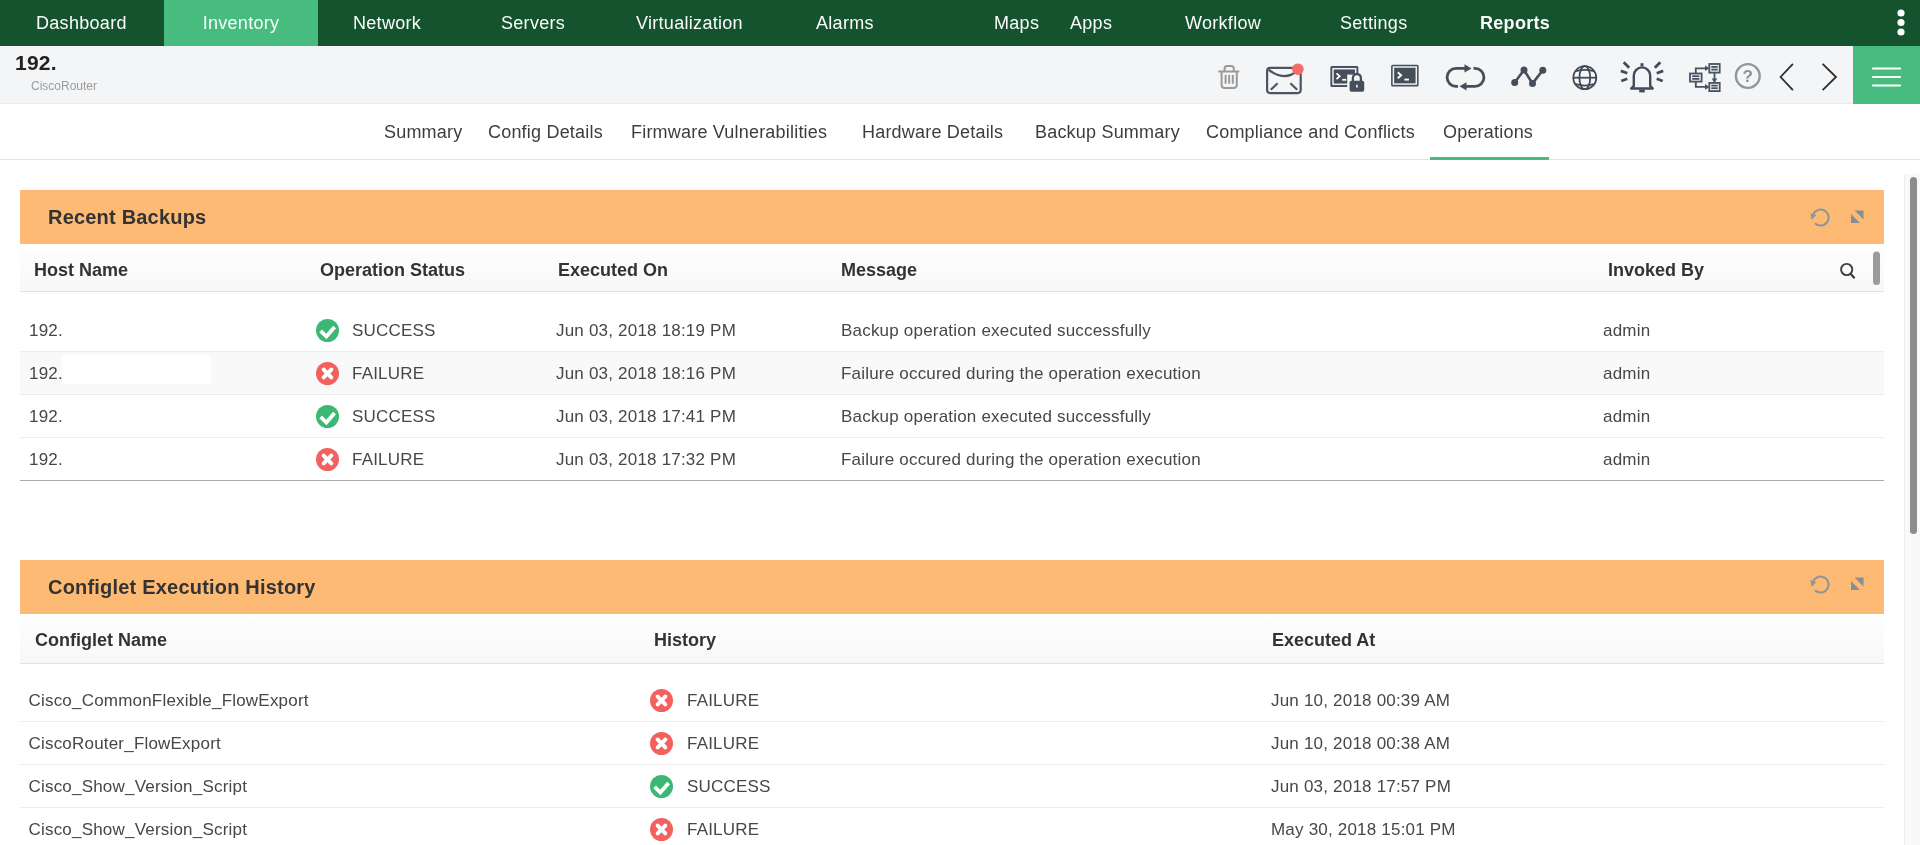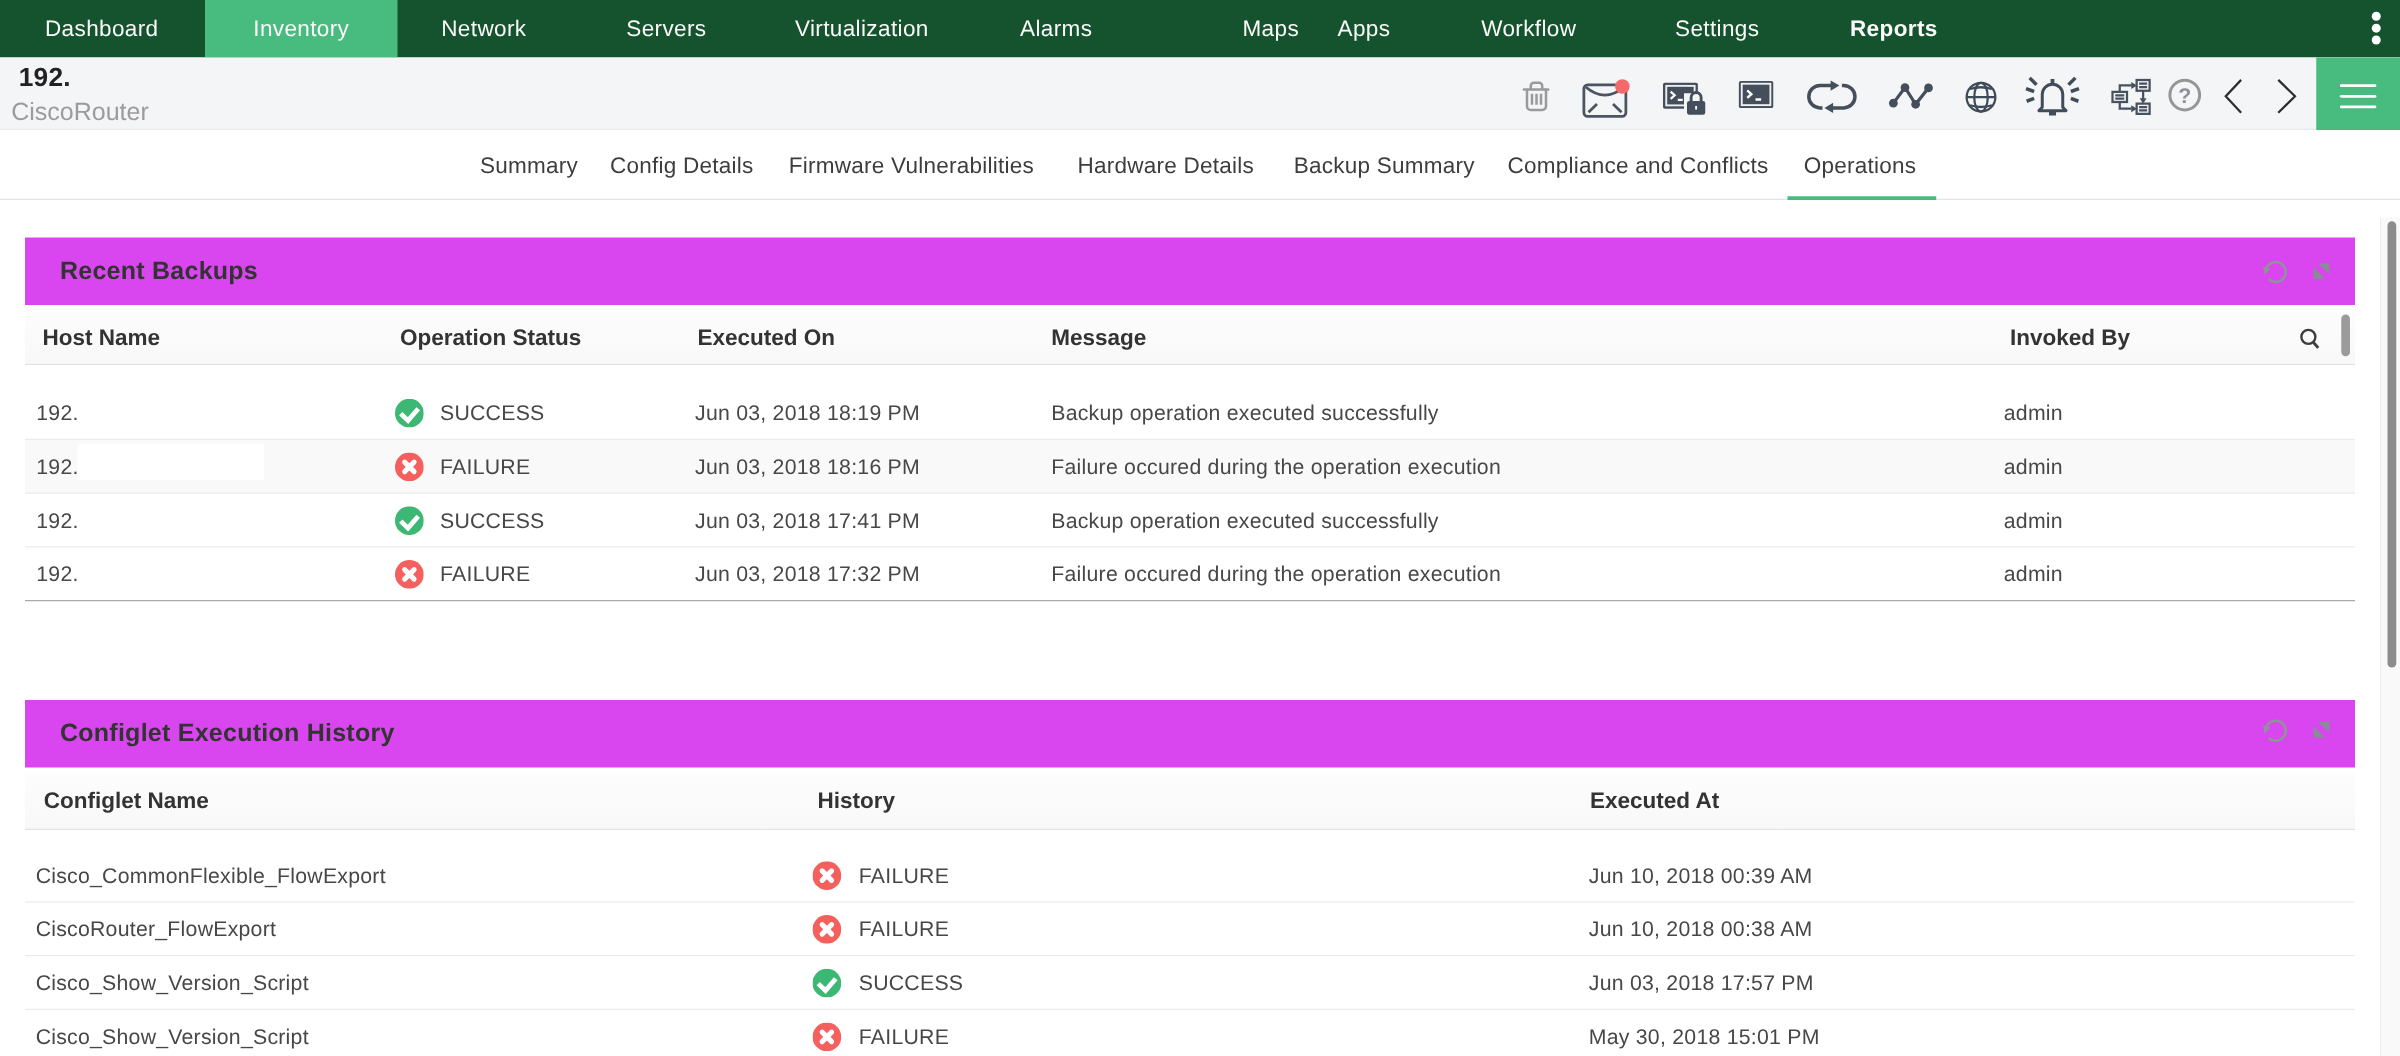--- a/index.html
+++ b/index.html
@@ -11,32 +11,32 @@
   #topnav { position:absolute; left:0; top:0; width:1920px; height:46px; background:#14532d; }
   .navitem { position:absolute; top:0; height:46px; line-height:46px; color:#fbfbfb;
     font-size:18px; letter-spacing:0.3px; white-space:nowrap; }
   #inv-active { position:absolute; left:164px; top:0; width:154px; height:46px;
     background:#48bb7f; text-align:center; }
 
   
   #bar2 { position:absolute; left:0; top:46px; width:1920px; height:58px; background:#f4f5f7;
     border-bottom:1px solid #ebebeb; }
   #devname { position:absolute; left:15px; top:5px; font-size:21px; font-weight:700; color:#222; letter-spacing:0.2px;}
-  #devtype { position:absolute; left:9px; top:33px; font-size:20px; color:#9b9b9b; }
+  #devtype { position:absolute; left:31px; top:33px; font-size:12px; color:#9b9b9b; }
   #greenbtn { position:absolute; left:1853px; top:0px; width:67px; height:60px; background:#48bb7f; }
 
   
   #tabrow { position:absolute; left:0; top:104px; width:1920px; height:56px; background:#fff;
     border-bottom:1px solid #e4e4e4; }
   .tab { position:absolute; top:0; height:56px; line-height:56px; font-size:18px; color:#3d3d3d;
     letter-spacing:0.2px; white-space:nowrap; }
   #tab-underline { position:absolute; left:1430px; top:53px; width:119px; height:3px; background:#48bb7f; }
 
   
-  .band { position:absolute; left:20px; width:1864px; height:54px; background:#d946ef; }
+  .band { position:absolute; left:20px; width:1864px; height:54px; background:#fdba74; }
   .band .title { position:absolute; left:28px; top:0; height:54px; line-height:54px;
     font-size:20px; font-weight:700; color:#333; letter-spacing:0.2px; }
   .thead { position:absolute; left:20px; width:1864px; height:43px;
     background:linear-gradient(180deg,#fdfdfd 0%,#f8f8f9 100%); border-bottom:1px solid #e2e2e2; }
   .th { position:absolute; top:0; height:43px; line-height:43px; font-size:18px; font-weight:700;
     color:#333; white-space:nowrap; }
   .row { position:absolute; left:20px; width:1864px; height:43px; }
   .row .sep { position:absolute; left:0; bottom:0; width:100%; height:1px; background:#ececec; }
   .cell { position:absolute; top:0; height:43px; line-height:43px; font-size:17px; color:#474747;
     letter-spacing:0.2px; white-space:nowrap; }

